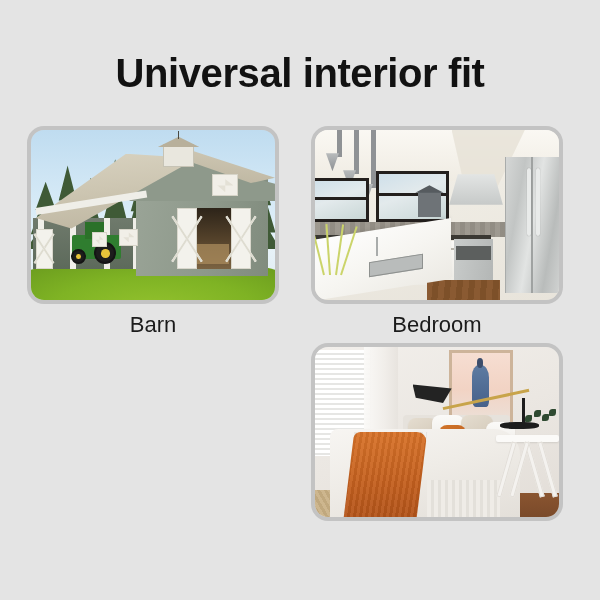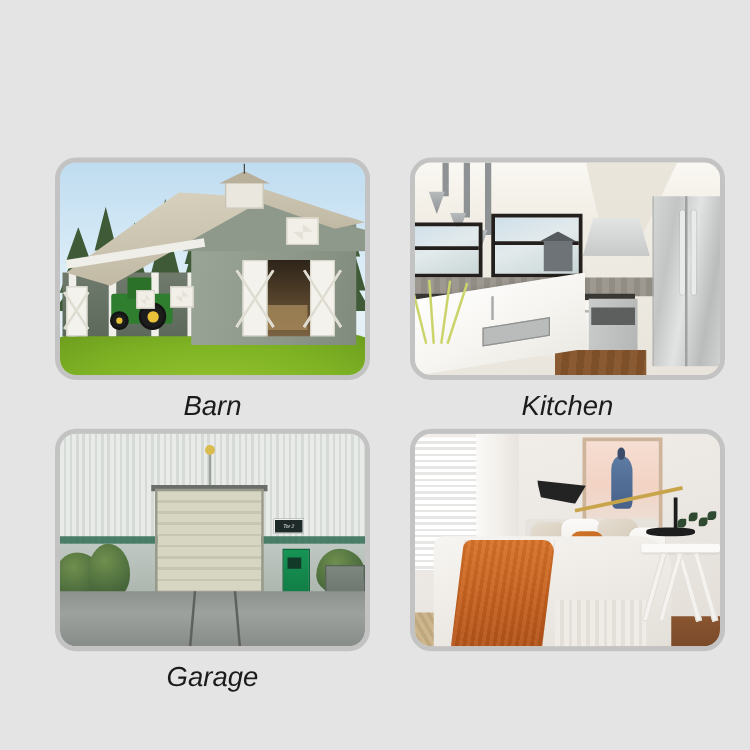--- a/index.html
+++ b/index.html
@@ -32,25 +32,24 @@
     font-weight: bold;
     letter-spacing: -0.4px;
     color: #121212;
     line-height: 48px;
     white-space: nowrap;
   }
 
   
   .grid {
     position: absolute;
-    left: 44px;
+    left: 27px;
     top: 126px;
     width: 536px;
     height: 420px;
-    font-style: italic;
   }
   .card {
     position: absolute;
     width: 252px;
   }
   .card.col-l { left: 0; }
   .card.col-r { left: 284px; }
   .card.row-t { top: 0; }
   .card.row-b { top: 217px; }
 
@@ -527,20 +526,21 @@
   .b-floor {
     position: absolute; right: 0; bottom: 0; width: 40%; height: 14%;
     background: linear-gradient(#8a5530, #7a4a2a);
   }
 </style>
 </head>
 <body>
 
 <div class="page">
 
+  <div class="page-title">Universal interior fit</div>
 
   <div class="grid">
 
     <div class="card col-l row-t">
       <div class="thumb-frame">
         <div class="thumb">
           <div class="barn-sky"></div>
           <div class="barn-trees">
             <div class="tree" style="left:-2%;  width:16%; height:66%;"></div>
             <div class="tree" style="left:8%;   width:14%; height:82%;"></div>
@@ -641,50 +641,23 @@
           <div class="k-faucet"></div>
 
           <div class="k-plant">
             <i style="left:10%; transform:rotate(-14deg);"></i>
             <i style="left:30%; transform:rotate(-4deg);"></i>
             <i style="left:50%; transform:rotate(8deg);"></i>
             <i style="left:70%; transform:rotate(18deg);"></i>
           </div>
         </div>
       </div>
-      <div class="caption">Kitchen</div>
+      <div class="caption">Bedroom</div>
     </div>
 
-    <div class="card col-l row-b">
-      <div class="thumb-frame">
-        <div class="thumb">
-          <div class="g-sky"></div>
-          <div class="g-wall"></div>
-          <div class="g-lower-wall"></div>
-          <div class="g-band"></div>
-
-          <div class="g-lamp"></div>
-          <div class="g-door-header"></div>
-          <div class="g-door"></div>
-
-          <div class="g-sign">Tor 2</div>
-          <div class="g-pdoor"></div>
-
-          <div class="g-bush" style="left:-2%; top:56%; width:16%; height:22%;"></div>
-          <div class="g-bush" style="left:9%;  top:52%; width:14%; height:26%;"></div>
-          <div class="g-bush" style="left:84%; top:54%; width:16%; height:22%;"></div>
-          <div class="g-bin"></div>
-
-          <div class="g-ground"></div>
-          <div class="g-rail" style="left:44%; transform:rotate(5deg);"></div>
-          <div class="g-rail" style="left:57%; transform:rotate(-5deg);"></div>
-        </div>
-      </div>
-      <div class="caption">Garage</div>
-    </div>
 
     <div class="card col-r row-b">
       <div class="thumb-frame">
         <div class="thumb">
           <div class="b-wall"></div>
           <div class="b-window"></div>
           <div class="b-curtain"></div>
 
           <div class="b-art">
             <span class="b-art-figure"></span>

